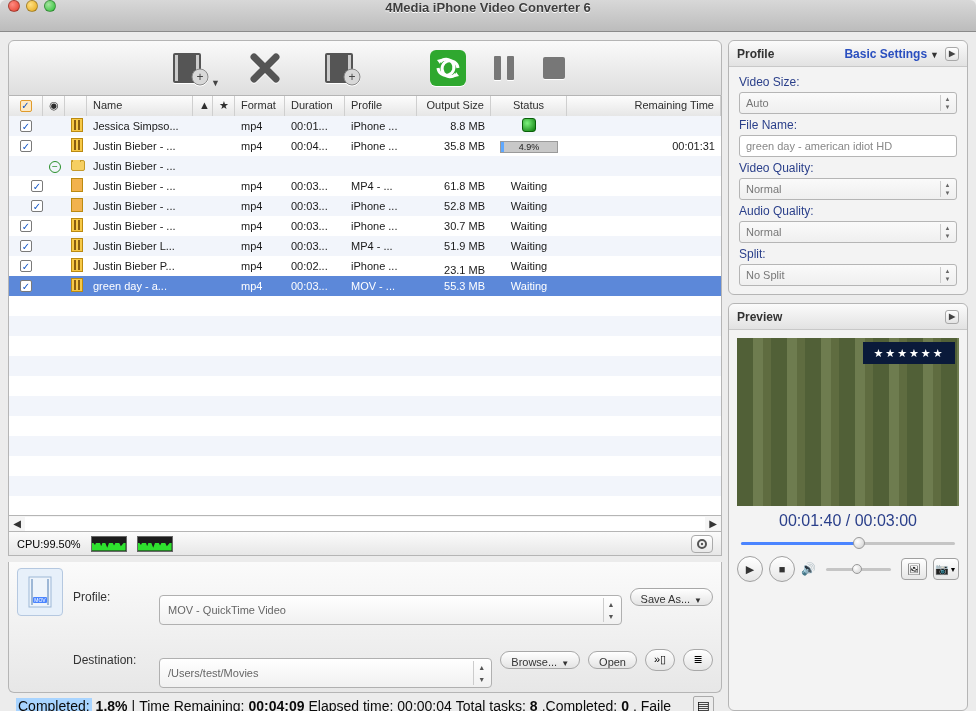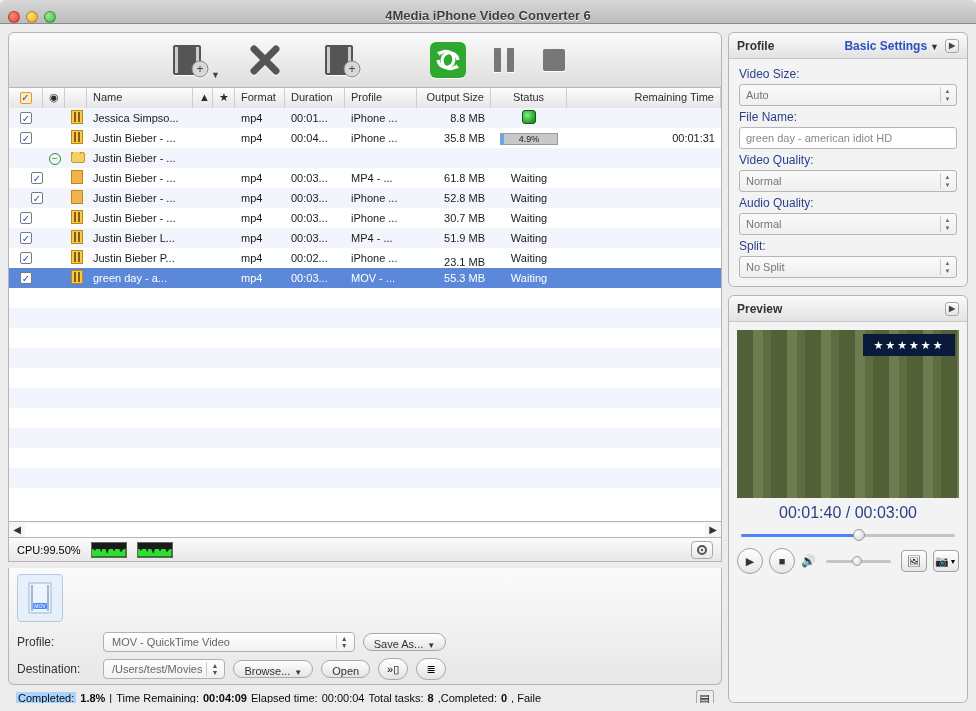--- a/index.html
+++ b/index.html
@@ -1,18 +1,18 @@
 <!DOCTYPE html>
 <html><head>
 <meta charset="utf-8">
 <style>
 * { box-sizing: border-box; margin: 0; padding: 0; font-family: "Lucida Grande", Arial, sans-serif; }
 body { background: #ececec; width: 976px; height: 711px; overflow: hidden; }
 .window { width: 976px; height: 711px; background: #ececec; border-radius: 6px 6px 0 0; }
-.titlebar { height: 24px; background: linear-gradient(#d8d8d8,#bcbcbc); border-bottom: 1px solid #8a8a8a; display: flex; align-items: flex-end; padding: 0 8px; position: relative; border-radius: 6px 6px 0 0;}
+.titlebar { height: 32px; background: linear-gradient(#d8d8d8,#bcbcbc); border-bottom: 1px solid #8a8a8a; display: flex; align-items: flex-start; padding: 0 8px; position: relative; border-radius: 6px 6px 0 0;}
 .traffic { display: flex; gap: 6px; }
 .tlight { width: 12px; height: 12px; border-radius: 50%; border: 0.5px solid rgba(0,0,0,.3); }
 .tl-red{background:radial-gradient(circle at 35% 35%,#ff8a80,#e33e2b);}
 .tl-yel{background:radial-gradient(circle at 35% 35%,#ffe082,#e6a817);}
 .tl-grn{background:radial-gradient(circle at 35% 35%,#a5e3a0,#28c231);}
 .wtitle{position:absolute;left:0;right:0;text-align:center;font-size:13px;font-weight:bold;color:#3d3d3d;text-shadow:0 1px 0 #fff;}
 .content{display:flex;height:687px;}
 .left{flex:1;display:flex;flex-direction:column;padding:8px 0 8px 8px;min-width:0;}
 .right{width:254px;padding:8px 8px 8px 6px;display:flex;flex-direction:column;gap:8px;}
 .toolbar{height:56px;background:linear-gradient(#fafafa,#dedede);border:1px solid #b5b5b5;border-radius:6px 6px 0 0;display:flex;align-items:center;justify-content:center;gap:18px;}
@@ -50,32 +50,32 @@
 .progbar{display:inline-block;width:58px;height:12px;background:#c8c8c8;border:1px solid #9a9a9a;position:relative;font-size:9px;text-align:center;color:#222;line-height:11px;}
 .progbar .fill{position:absolute;left:0;top:0;bottom:0;background:#5fa8ff;}
 .progbar .txt{position:relative;}
 .scrollbar-h{height:16px;background:#f5f5f5;border:1px solid #b5b5b5;border-top:none;display:flex;align-items:center;}
 .sbarrow{width:16px;height:14px;display:flex;align-items:center;justify-content:center;font-size:10px;color:#333;}
 .sbtrack{flex:1;height:14px;background:#fff;position:relative;}
 .cpurow{height:24px;background:linear-gradient(#fbfbfb,#e7e7e7);border:1px solid #b5b5b5;border-top:none;display:flex;align-items:center;padding:0 8px;font-size:11px;gap:10px;}
 .cpugraph{width:36px;height:16px;background:#1a1a1a;border:1px solid #666;display:inline-block;position:relative;overflow:hidden;}
 .cpugraph::after{content:"";position:absolute;left:0;right:0;bottom:0;height:100%;background:linear-gradient(to top,#2ee02e 0%,#2ee02e 60%,transparent 60%);clip-path:polygon(0 100%,0 30%,10% 60%,20% 10%,28% 70%,36% 20%,46% 80%,56% 15%,66% 65%,76% 20%,86% 70%,100% 30%,100% 100%);}
 .gearbtn{margin-left:auto;width:22px;height:18px;border:1px solid #aaa;border-radius:4px;background:linear-gradient(#fff,#e8e8e8);display:flex;align-items:center;justify-content:center;}
-.bottompanel{background:linear-gradient(#fbfbfb,#e7e7e7);border:1px solid #b5b5b5;border-top:none;border-radius:0 0 6px 6px;padding:6px 8px 4px 8px;display:flex;gap:10px;align-items:flex-start;flex-direction:column;}
+.bottompanel{background:linear-gradient(#fbfbfb,#e7e7e7);border:1px solid #b5b5b5;border-top:none;border-radius:0 0 6px 6px;padding:6px 8px 4px 8px;display:flex;gap:10px;align-items:flex-start;}
 .profileico{width:46px;height:48px;border:1px solid #b5c8e0;background:#e7f0fa;border-radius:4px;display:flex;align-items:center;justify-content:center;}
 .formrows{flex:1;display:flex;flex-direction:column;gap:6px;}
 .formrow{display:flex;align-items:center;gap:8px;font-size:12px;}
 .lbl{width:78px;color:#333;}
-.combo{flex:1;height:20px;border:1px solid #b0b0b0;border-radius:4px;background:linear-gradient(#fff,#f1f1f1);padding:0 22px 0 8px;font-size:11px;color:#666;position:relative;display:flex;align-items:center;}
+.combo{flex:1;height:30px;border:1px solid #b0b0b0;border-radius:4px;background:linear-gradient(#fff,#f1f1f1);padding:0 22px 0 8px;font-size:11px;color:#666;position:relative;display:flex;align-items:center;margin-top:27px;}
 .combo .spin{position:absolute;right:2px;top:2px;bottom:2px;width:16px;border-left:1px solid #ccc;display:flex;flex-direction:column;}
 .combo .spin div{flex:1;display:flex;align-items:center;justify-content:center;font-size:7px;color:#555;}
 .pillbtn{height:18px;padding:0 10px;border:1px solid #a8a8a8;border-radius:11px;background:linear-gradient(#fff,#e4e4e4);font-size:11px;color:#333;display:flex;align-items:flex-end;gap:4px;}
 .pillbtn .dd{font-size:8px;}
 .iconbtn{width:30px;height:22px;border:1px solid #a8a8a8;border-radius:11px;background:linear-gradient(#fff,#e4e4e4);display:flex;align-items:center;justify-content:center;font-size:11px;}
-.statusbar{height:18px;font-size:11px;color:#0a0a0a;display:flex;align-items:center;gap:4px;padding:8px 8px 0 8px;overflow:hidden;white-space:nowrap;}
+.statusbar{height:18px;font-size:14px;color:#0a0a0a;display:flex;align-items:center;gap:4px;padding:8px 8px 0 8px;overflow:hidden;white-space:nowrap;}
 .statusbar .hl{background:#a8d4ff;padding:0 2px;}
 .panel{border:1px solid #b5b5b5;border-radius:6px;background:#f3f3f3;}
 .panelhead{height:26px;background:linear-gradient(#fbfbfb,#e2e2e2);border-bottom:1px solid #c8c8c8;border-radius:6px 6px 0 0;display:flex;align-items:center;padding:0 8px;font-size:12px;font-weight:bold;color:#333;}
 .panelhead .spacer{flex:1;}
 .linkish{color:#2a4fbf;cursor:pointer;font-size:12px;}
 .tri{font-size:9px;margin-left:3px;color:#333;}
 .playtri{width:14px;height:14px;border:1px solid #a8a8a8;border-radius:3px;background:linear-gradient(#fff,#e4e4e4);display:flex;align-items:center;justify-content:center;font-size:8px;color:#444;}
 .propbody{padding:8px 10px;display:flex;flex-direction:column;gap:4px;font-size:12px;color:#2a3f8a;}
 .field{display:flex;flex-direction:column;gap:3px;}
 .textbox{height:22px;border:1px solid #b5b5b5;border-radius:3px;background:#fff;padding:0 6px;font-size:11px;color:#888;display:flex;align-items:center;}

